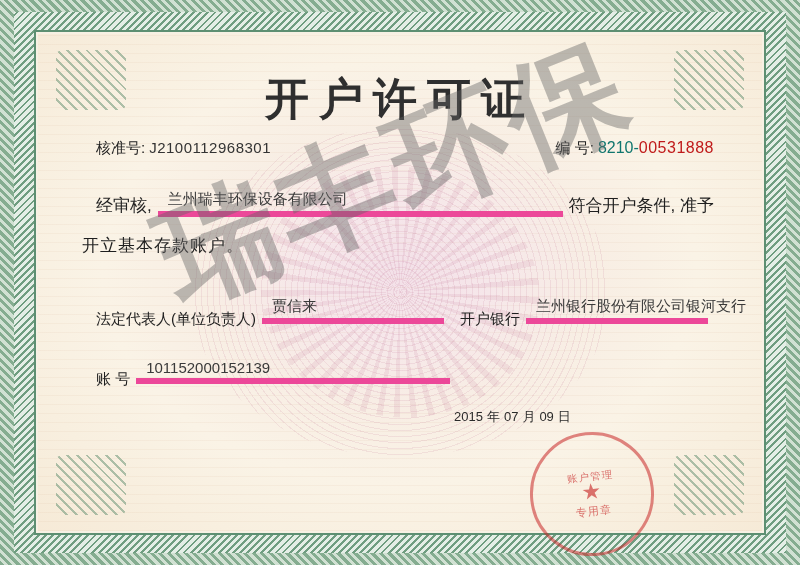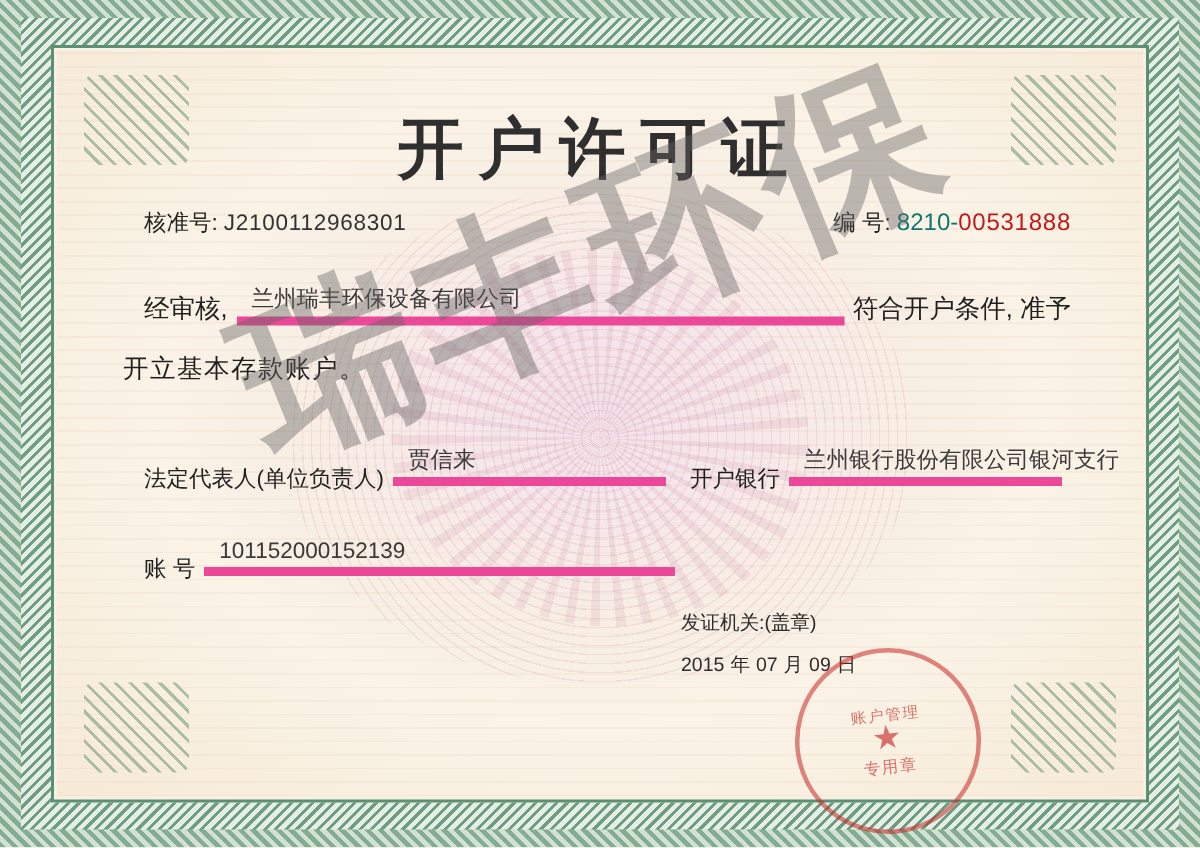--- a/index.html
+++ b/index.html
@@ -316,21 +316,20 @@
     </div>
 
     <div class="row-account">
       <span class="acct-label">账 号</span>
       <span class="underline-fill">
         <span class="ink">101152000152139</span>
       </span>
     </div>
 
     <div class="issuer-block">
-      <div>发证机关:(盖章)</div>
       <div class="issuer-date">
         <span>2015</span>
         <span>年</span>
         <span>07</span>
         <span>月</span>
         <span>09</span>
         <span>日</span>
       </div>
     </div>
 

